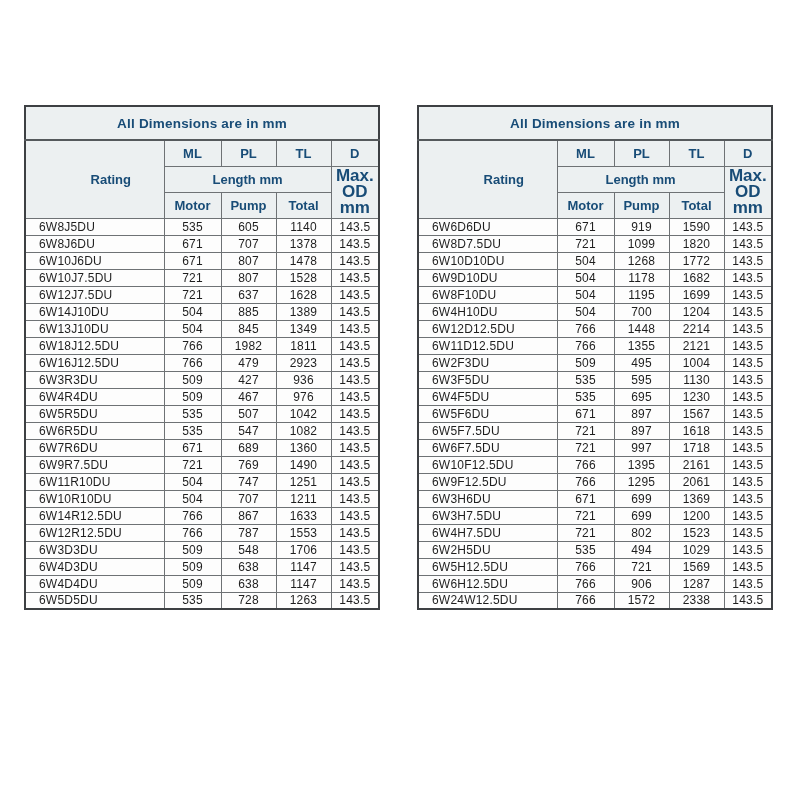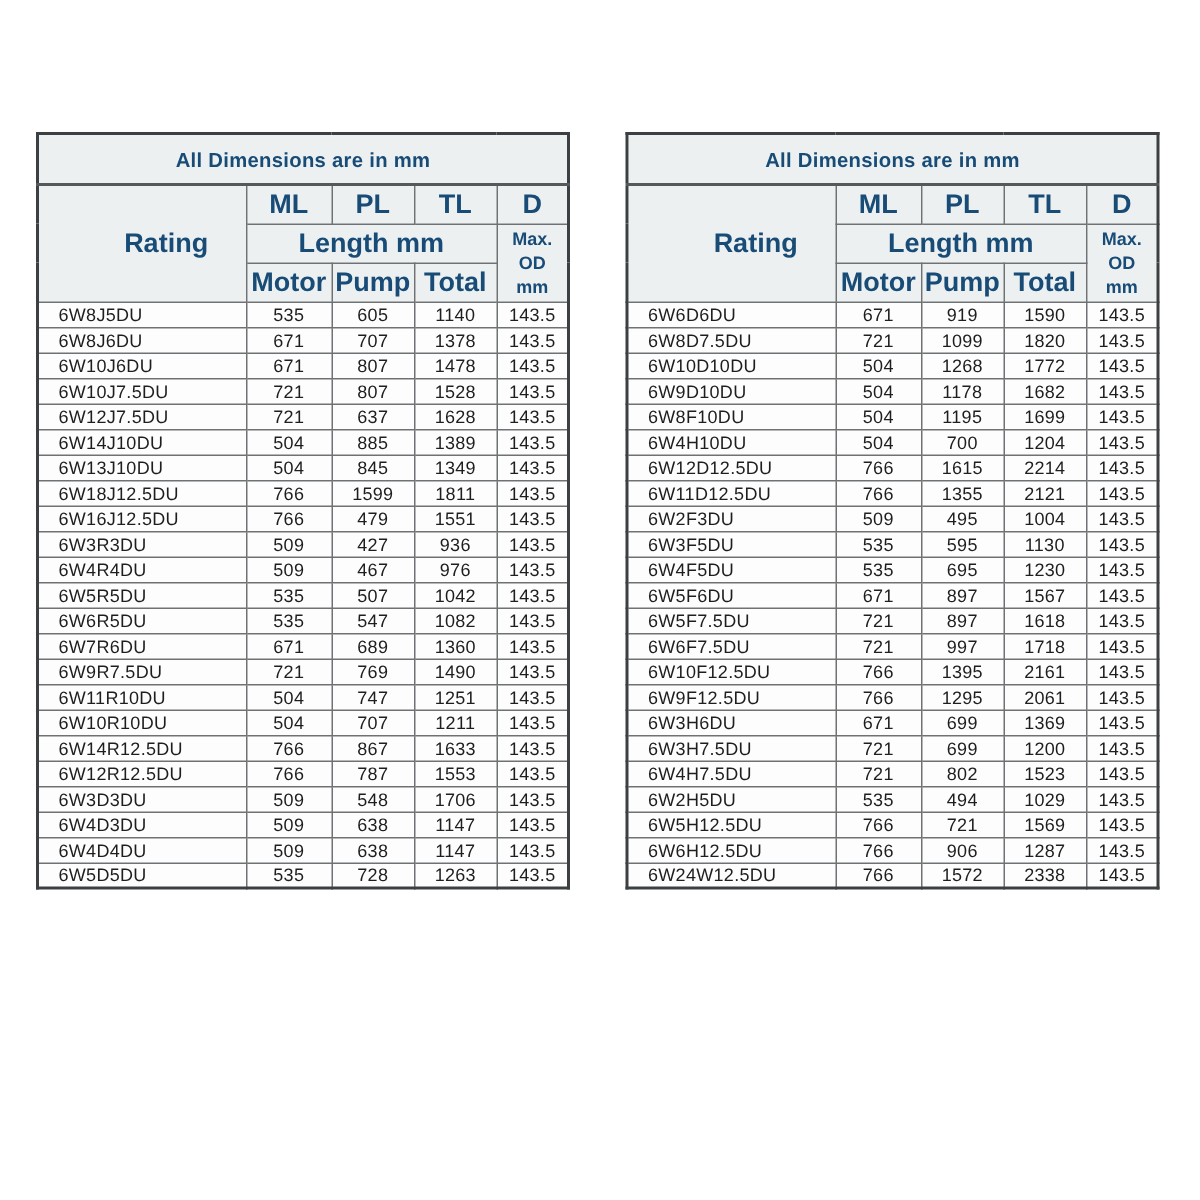--- a/index.html
+++ b/index.html
@@ -9,55 +9,55 @@
   }
   body {
     width: 800px;
     height: 800px;
     position: relative;
     font-family: "Liberation Sans", sans-serif;
     -webkit-font-smoothing: antialiased;
   }
   table.dim-table {
     position: absolute;
-    top: 88px;
+    top: 105px;
     width: 354px;
     border-collapse: collapse;
     table-layout: fixed;
     border: 2px solid #3d4043;
     background: #fdfdfd;
   }
   table.dim-table.left  { left: 24px; }
   table.dim-table.right { left: 417px; }
 
   .dim-table th, .dim-table td {
     border: 1px solid #6e7275;
     overflow: hidden;
     white-space: nowrap;
   }
   .dim-table thead th {
     background: #ecf0f1;
     color: #184c77;
     font-weight: bold;
-    font-size: 18px;
+    font-size: 13px;
     text-align: center;
     padding: 0;
   }
   .dim-table tr.caption-row th {
     height: 32px;
     font-size: 13.5px;
     border-bottom: 2px solid #55595c;
     letter-spacing: 0.2px;
   }
   .dim-table tr.hdr { height: 26px; }
   .dim-table th.rating-head { text-align: center; padding-left: 32px; }
   .dim-table th.maxod {
     white-space: normal;
     line-height: 16px;
-    font-size: 12px;
+    font-size: 17px;
     padding: 1px 2px 0 2px;
     vertical-align: top;
   }
   .dim-table tbody tr { height: 17px; }
   .dim-table tbody td {
     font-size: 12px;
     color: #1e1e1e;
     text-align: center;
     padding: 0;
     background: #fdfdfd;
@@ -146,29 +146,29 @@
       <tr>
         <td class="rating">6W13J10DU</td>
         <td>504</td>
         <td>845</td>
         <td>1349</td>
         <td>143.5</td>
       </tr>
       <tr>
         <td class="rating">6W18J12.5DU</td>
         <td>766</td>
-        <td>1599</td>
+        <td>1982</td>
         <td>1811</td>
         <td>143.5</td>
       </tr>
       <tr>
         <td class="rating">6W16J12.5DU</td>
         <td>766</td>
         <td>479</td>
-        <td>1551</td>
+        <td>2923</td>
         <td>143.5</td>
       </tr>
       <tr>
         <td class="rating">6W3R3DU</td>
         <td>509</td>
         <td>427</td>
         <td>936</td>
         <td>143.5</td>
       </tr>
       <tr>
@@ -333,21 +333,21 @@
       <tr>
         <td class="rating">6W4H10DU</td>
         <td>504</td>
         <td>700</td>
         <td>1204</td>
         <td>143.5</td>
       </tr>
       <tr>
         <td class="rating">6W12D12.5DU</td>
         <td>766</td>
-        <td>1615</td>
+        <td>1448</td>
         <td>2214</td>
         <td>143.5</td>
       </tr>
       <tr>
         <td class="rating">6W11D12.5DU</td>
         <td>766</td>
         <td>1355</td>
         <td>2121</td>
         <td>143.5</td>
       </tr>

